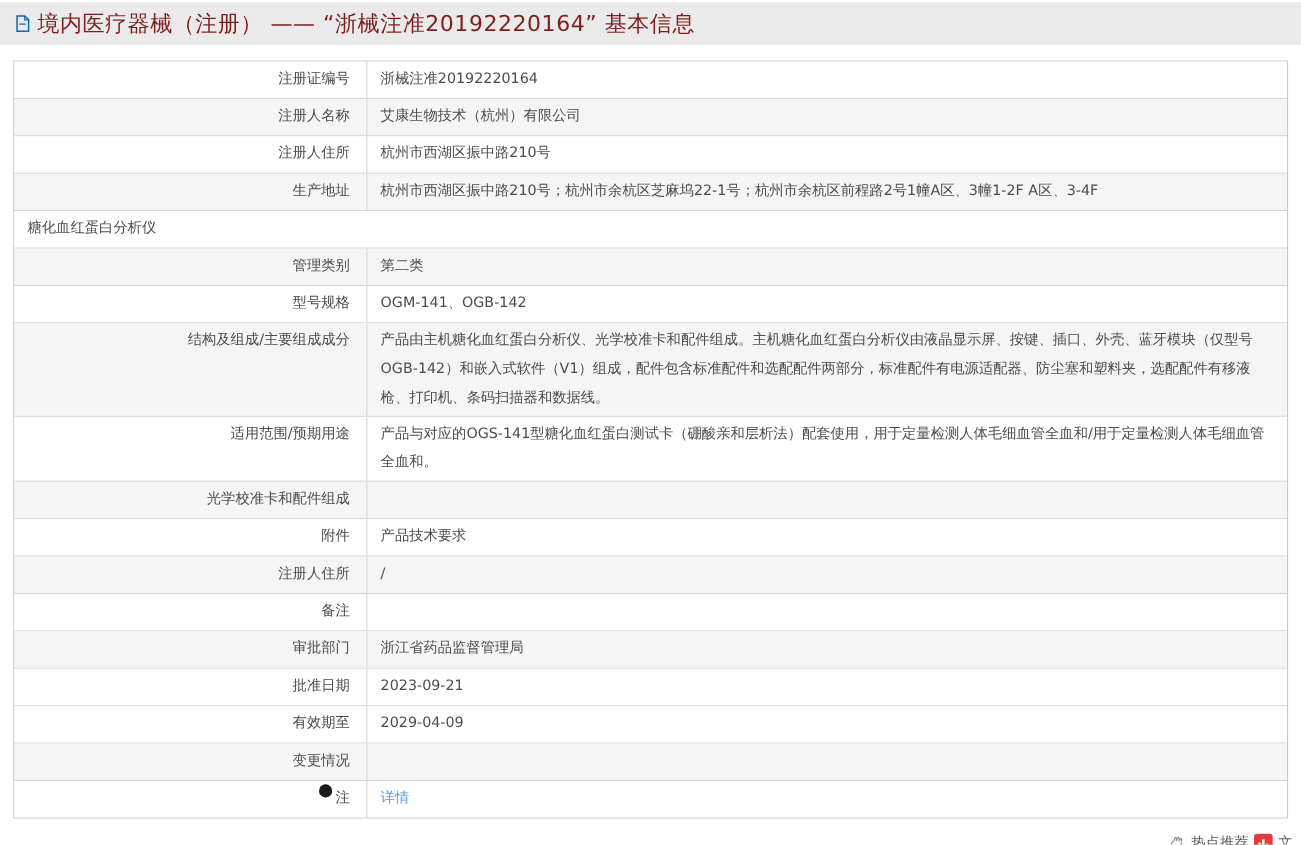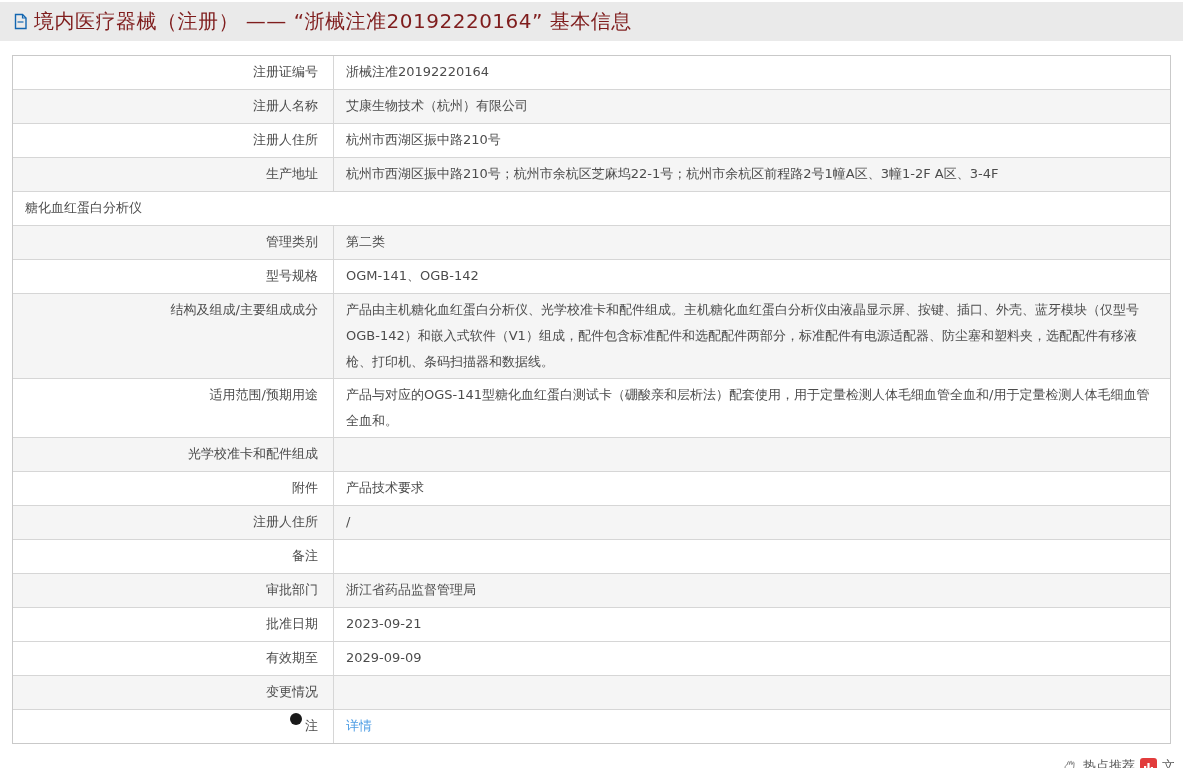--- a/index.html
+++ b/index.html
@@ -191,21 +191,21 @@
       </div>
       <div class="value-cell">
         <span>2023-09-21</span>
       </div>
     </div>
     <div class="row">
       <div class="label-cell">
         <span>有效期至</span>
       </div>
       <div class="value-cell">
-        <span>2029-09-09</span>
+        <span>2029-04-09</span>
       </div>
     </div>
     <div class="row alt">
       <div class="label-cell">
         <span>变更情况</span>
       </div>
       <div class="value-cell">
         <span></span>
       </div>
     </div>

